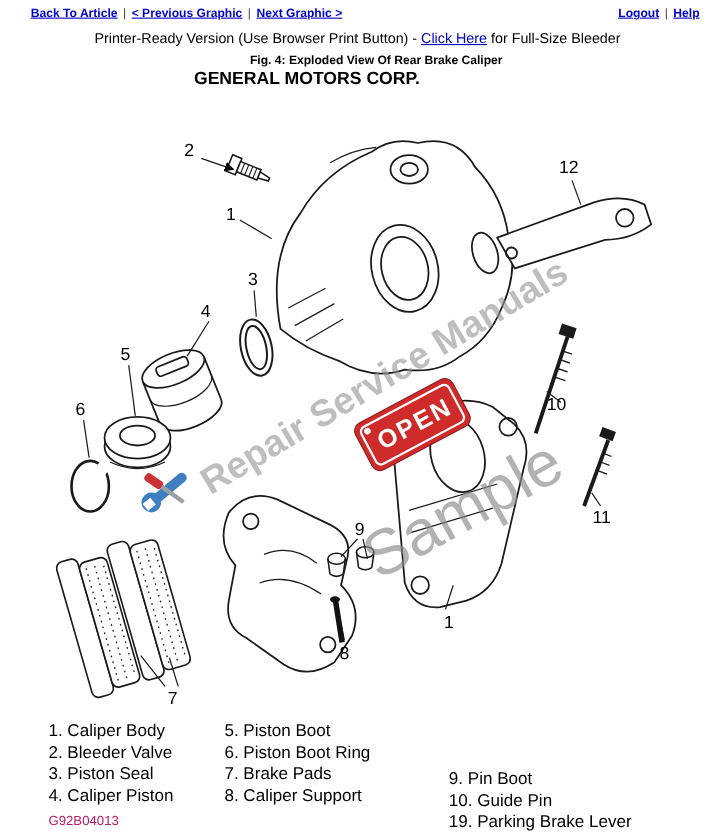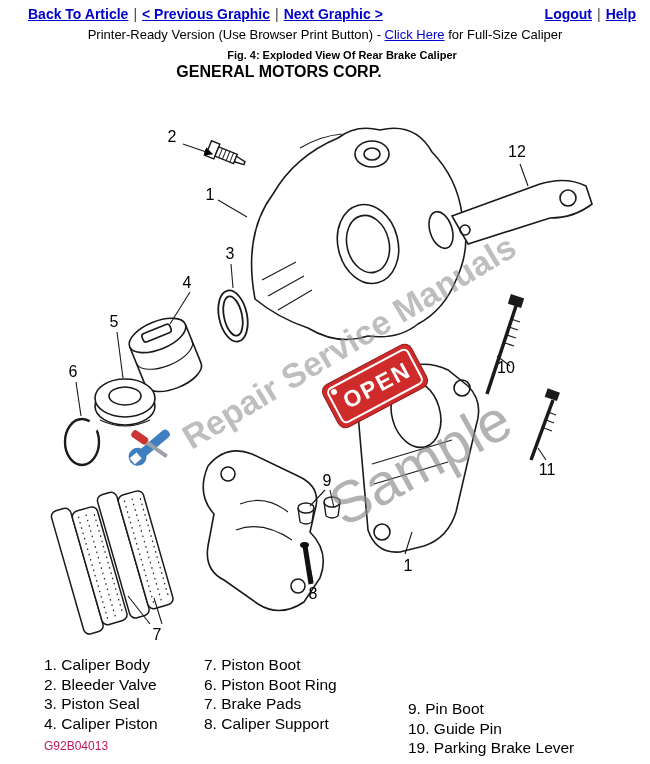--- a/index.html
+++ b/index.html
@@ -3,21 +3,21 @@
 <meta charset="utf-8">
 <style>
   html,body{margin:0;padding:0;}
   body{
     width:650px;height:764px;background:#ffffff;position:relative;overflow:hidden;
     font-family:"Liberation Sans",sans-serif;color:#000;
   }
   .topnav{
     position:absolute;top:6px;left:0;width:650px;display:flex;
     justify-content:space-between;padding:0 14px 0 28px;box-sizing:border-box;
-    font-size:14px;font-weight:bold;align-items:center;
+    font-size:11px;font-weight:bold;align-items:center;
   }
   .topnav a{color:#0000cc;text-decoration:underline;cursor:pointer;}
   .sep{color:#444;font-weight:normal;margin:0 5px;}
   .title-line{
     position:absolute;top:27px;left:0;width:650px;text-align:center;
     font-size:13px;color:#000;
   }
   .title-line a{color:#0000cc;text-decoration:underline;cursor:pointer;}
   .fig-caption{
     position:absolute;top:49px;left:17px;width:650px;text-align:center;
@@ -41,21 +41,21 @@
 <div class="topnav">
   <div>
     <a>Back To Article</a><span class="sep">|</span><a>&lt; Previous Graphic</a><span class="sep">|</span><a>Next Graphic &gt;</a>
   </div>
   <div>
     <a>Logout</a><span class="sep">|</span><a>Help</a>
   </div>
 </div>
 
 <div class="title-line">
-  <span>Printer-Ready Version (Use Browser Print Button) - </span><a>Click Here</a><span> for Full-Size Caliper</span>
+  <span>Printer-Ready Version (Use Browser Print Button) - </span><a>Click Here</a><span> for Full-Size Bleeder</span>
 </div>
 <div class="fig-caption">Fig. 4: Exploded View Of Rear Brake Caliper</div>
 <div class="company">GENERAL MOTORS CORP.</div>
 
 <svg class="diagram-svg" width="650" height="568" viewBox="0 0 650 568" xmlns="http://www.w3.org/2000/svg">
   <defs>
     <marker id="arr" markerWidth="8" markerHeight="8" refX="7" refY="4" orient="auto">
       <path d="M0,0 L8,4 L0,8 Z" fill="#000"></path>
     </marker>
   </defs>
@@ -220,21 +220,21 @@
 </svg>
 
 <div class="legend">
   <div class="legend-col c1">
     <div>1. Caliper Body</div>
     <div>2. Bleeder Valve</div>
     <div>3. Piston Seal</div>
     <div>4. Caliper Piston</div>
   </div>
   <div class="legend-col c2">
-    <div>7. Piston Boot</div>
+    <div>5. Piston Boot</div>
     <div>6. Piston Boot Ring</div>
     <div>7. Brake Pads</div>
     <div>8. Caliper Support</div>
   </div>
   <div class="legend-col c3">
     <div>9. Pin Boot</div>
     <div>10. Guide Pin</div>
     <div>19. Parking Brake Lever</div>
   </div>
 </div>

